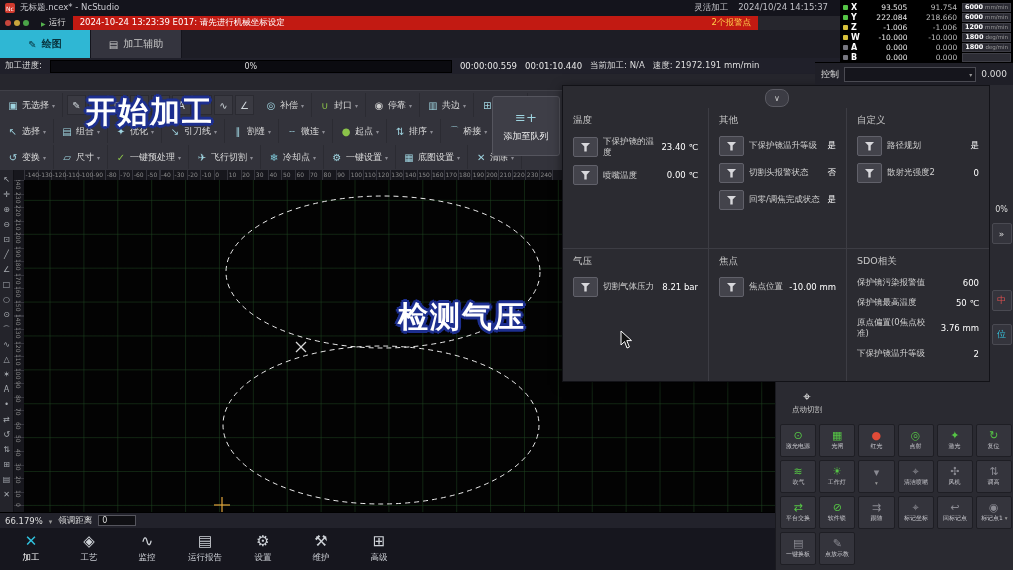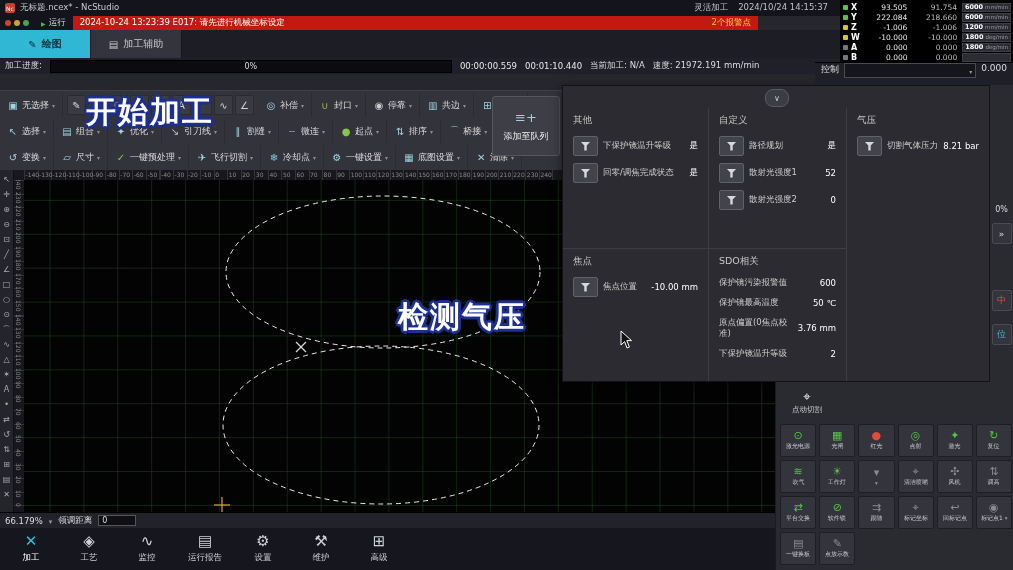--- a/index.html
+++ b/index.html
@@ -113,21 +113,21 @@
   .cr{display:flex;align-items:center;height:10px;gap:3px}
   .cmark{width:5px;height:5px;border-radius:1px;flex:none}
   .cname{width:9px;color:#fff;font-weight:bold;font-size:8px}
   .cmach{width:46px;text-align:right;color:#e8e8e8;font-size:7.5px}
   .cwork{width:48px;text-align:right;color:#bfbfbf;font-size:7.5px}
   .cspeed{width:50px;margin-left:2px;background:#2c2c34;border:1px solid #3e3e46;height:9px;
           display:flex;align-items:center;justify-content:flex-end;gap:2px;padding:0 2px;box-sizing:border-box}
   .cspeed b{font-size:6.5px;color:#fff}
   .cunit{color:#999;font-size:5.5px}
   .control-row{position:absolute;right:0;top:62px;width:198px;height:23px;background:#1f1f27;z-index:70;
-               display:flex;gap:5px;padding:0 6px;box-sizing:border-box;font-size:9px;
+               display:flex;align-items:center;gap:5px;padding:0 6px;box-sizing:border-box;font-size:9px;
                border-top:1px solid #000}
   .combo{flex:1;height:13px;background:#15151c;border:1px solid #4a4a52;display:flex;align-items:center;
          justify-content:flex-end;padding:0 3px}
   .combo-caret::before{content:"▾";font-size:6px;color:#999}
 
   
   .edge-strip{position:absolute;left:990px;top:85px;width:23px;height:297px;background:#2a2a31;z-index:56;
               display:flex;flex-direction:column;align-items:center;box-sizing:border-box}
   .edge-percent{margin-top:120px;font-size:8px;color:#ddd}
   .edge-btn{width:18px;height:19px;background:#34343c;border:1px solid #4a4a52;display:flex;align-items:center;
@@ -471,51 +471,68 @@
   <div class="caption" style="left:86px;top:92px">开始加工</div>
 
   <svg class="mouse-cursor" width="14" height="20" viewBox="0 0 14 20">
     <polygon points="1,1 1,15 4.6,11.6 7,18 9.4,17 6.8,10.6 11.5,10.6" fill="#111" stroke="#fff" stroke-width="1"></polygon>
   </svg>
 
   <div class="status-panel">
     <div class="sp-chevron">∨</div>
     <div class="sp-body">
         <div class="sp-sec">
+          <div class="sp-h">温度</div>
+          <div class="sp-row">
+            <span class="sp-ico">
+              <span class="funnel"></span>
+            </span>
+            <span class="sp-label">下保护镜的温度</span>
+            <span class="sp-val">23.40 ℃</span>
+          </div>
+          <div class="sp-row">
+            <span class="sp-ico">
+              <span class="funnel"></span>
+            </span>
+            <span class="sp-label">喷嘴温度</span>
+            <span class="sp-val">0.00 ℃</span>
+          </div>
+        </div>
+        <div class="sp-sec">
           <div class="sp-h">其他</div>
           <div class="sp-row">
             <span class="sp-ico">
               <span class="funnel"></span>
             </span>
             <span class="sp-label">下保护镜温升等级</span>
             <span class="sp-val">是</span>
           </div>
           <div class="sp-row">
             <span class="sp-ico">
               <span class="funnel"></span>
             </span>
+            <span class="sp-label">切割头报警状态</span>
+            <span class="sp-val">否</span>
+          </div>
+          <div class="sp-row">
+            <span class="sp-ico">
+              <span class="funnel"></span>
+            </span>
             <span class="sp-label">回零/调焦完成状态</span>
             <span class="sp-val">是</span>
           </div>
         </div>
         <div class="sp-sec">
           <div class="sp-h">自定义</div>
           <div class="sp-row">
             <span class="sp-ico">
               <span class="funnel"></span>
             </span>
             <span class="sp-label">路径规划</span>
             <span class="sp-val">是</span>
-          </div>
-          <div class="sp-row">
-            <span class="sp-ico">
-              <span class="funnel"></span>
-            </span>
-            <span class="sp-label">散射光强度1</span>
-            <span class="sp-val">52</span>
           </div>
           <div class="sp-row">
             <span class="sp-ico">
               <span class="funnel"></span>
             </span>
             <span class="sp-label">散射光强度2</span>
             <span class="sp-val">0</span>
           </div>
         </div>
         <div class="sp-sec">

